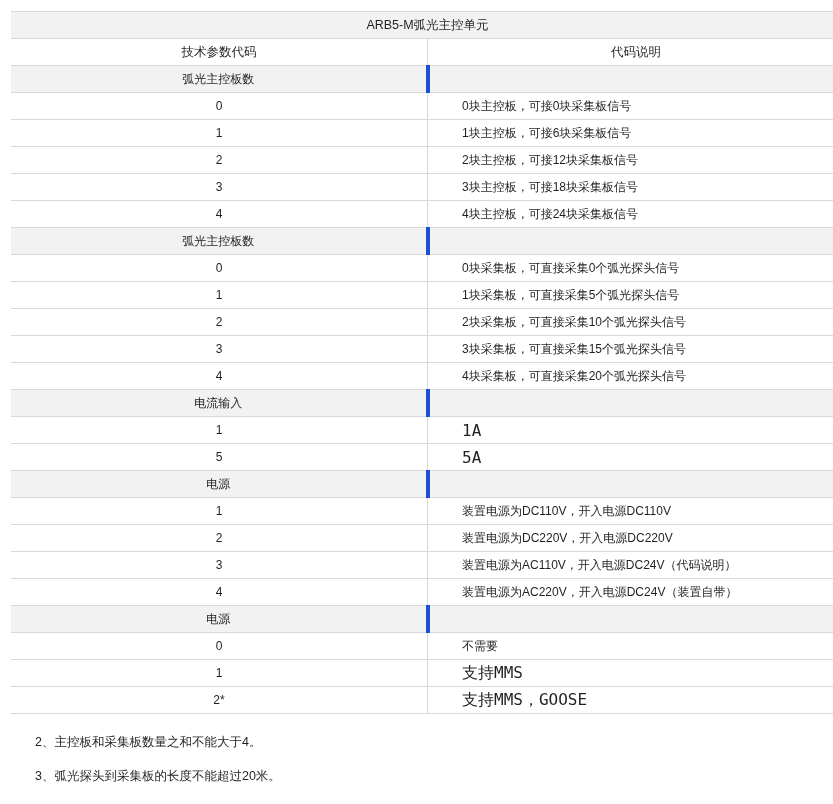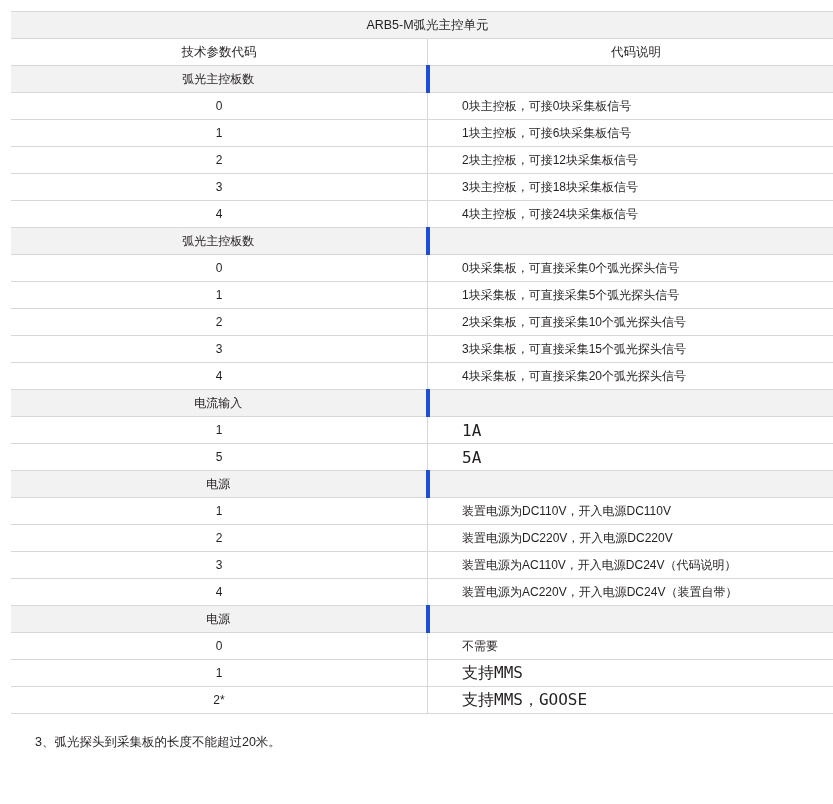--- a/index.html
+++ b/index.html
@@ -204,17 +204,18 @@
       </tr>
       <tr>
         <td class="col-code">2*</td>
         <td class="col-desc mono">支持MMS，GOOSE</td>
       </tr>
 
     </tbody>
   </table>
 
   <div class="notes">
+    <div class="note indent">2、主控板和采集板数量之和不能大于4。</div>
     <div class="note indent">3、弧光探头到采集板的长度不能超过20米。</div>
 
   </div>
 
 </div>
 
 </body></html>

